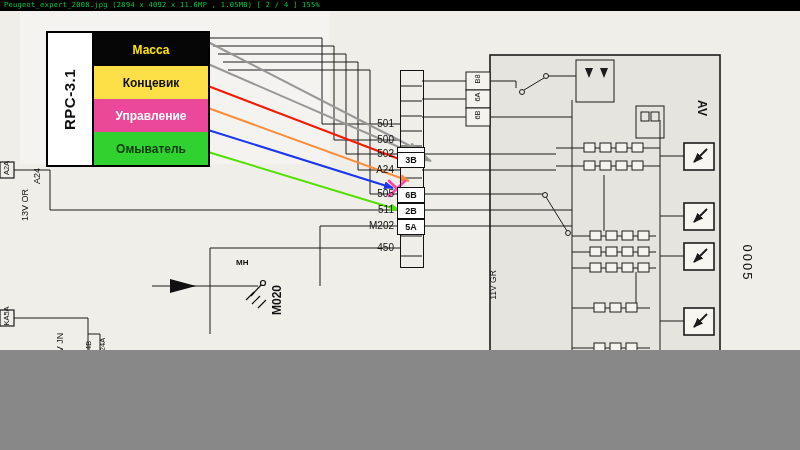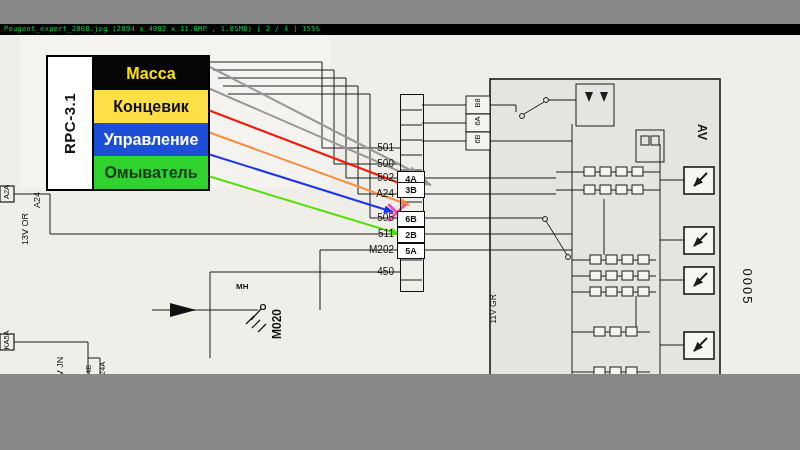--- a/index.html
+++ b/index.html
@@ -1,30 +1,30 @@
 <!DOCTYPE html>
 <html><head>
 <meta charset="utf-8">
 <style>
   html,body{margin:0;padding:0;background:#888;}
   .page{position:relative;width:800px;height:350px;background:#efeee8;overflow:hidden;
-        font-family:"Liberation Sans","DejaVu Sans",sans-serif;color:#111;margin-top:24px;}
+        font-family:"Liberation Sans","DejaVu Sans",sans-serif;color:#111;}
   svg.overlay{position:absolute;left:0;top:0;}
   .titlebar{position:absolute;left:0;top:0;width:800px;height:11px;background:#000;
             font:7px "DejaVu Sans Mono",monospace;line-height:11px;padding-left:4px;
             box-sizing:border-box;letter-spacing:.3px;white-space:nowrap;}
   .legend{position:absolute;left:46px;top:31px;width:160px;height:132px;border:2px solid #000;
           background:#fff;display:flex;}
   .legend-title{width:44px;display:flex;align-items:center;justify-content:center;
                 background:#fff;border-right:2px solid #000;}
   .legend-title span{transform:rotate(-90deg);font-weight:bold;font-size:15px;
                      letter-spacing:.5px;white-space:nowrap;}
   .legend-rows{flex:1;display:flex;flex-direction:column;}
   .lrow{flex:1;display:flex;align-items:center;justify-content:center;
-        font-weight:bold;font-size:16px;}
+        font-weight:bold;font-size:12px;}
   .strip{position:absolute;left:400px;top:70px;width:22px;height:196px;border:1.3px solid #111;}
   .pin{position:absolute;left:397px;width:26px;height:14px;border:1.3px solid #111;background:#fff;
        font-weight:bold;font-size:9px;line-height:14px;text-align:center;}
   .wnum{position:absolute;width:28px;left:366px;text-align:right;font-size:10px;line-height:12px;}
   .vtext{position:absolute;height:12px;line-height:12px;text-align:center;white-space:nowrap;font-size:9px;}
   .ccw{transform:rotate(-90deg);}
   .cw{transform:rotate(90deg);}
   .sm{font-size:7.5px;}
   .bold{font-weight:bold;}
   .mh{position:absolute;left:236px;top:258px;font-size:8px;font-weight:bold;}
@@ -192,38 +192,38 @@
     <span style="color: rgb(0, 204, 68);">Peugeot_expert_2008.jpg  (2894 x 4092 x 11.6MP , 1.05MB)   [ 2 / 4 ]   155%</span>
   </div>
 
   <div class="legend">
     <div class="legend-title">
       <span>RPC-3.1</span>
     </div>
     <div class="legend-rows">
       <div class="lrow" style="background-color: rgb(6, 6, 6); color: rgb(255, 228, 0);">Масса</div>
       <div class="lrow" style="background-color: #fde047; color: rgb(16, 16, 16);">Концевик</div>
-      <div class="lrow" style="background-color: #1d4ed8; color: rgb(255, 255, 255);">Управление</div>
+      <div class="lrow" style="background-color: #ec4899; color: rgb(255, 255, 255);">Управление</div>
       <div class="lrow" style="background-color: rgb(48, 210, 48); color: rgb(11, 58, 11);">Омыватель</div>
     </div>
   </div>
 
   <div class="strip"></div>
 
   <div class="wnum" style="top:118px">501</div>
   <div class="wnum" style="top:134px">500</div>
   <div class="wnum" style="top:148px">502</div>
   <div class="wnum" style="top:164px">A24</div>
   <div class="wnum" style="top:188px">505</div>
   <div class="wnum" style="top:204px">511</div>
   <div class="wnum" style="top:220px">M202</div>
   <div class="wnum" style="top:242px">450</div>
 
   <div class="pin" style="top:147px">4A</div>
-  <div class="pin" style="top:158px">3B</div>
+  <div class="pin" style="top:152px">3B</div>
   <div class="pin" style="top:187px">6B</div>
   <div class="pin" style="top:203px">2B</div>
   <div class="pin" style="top:219px">5A</div>
 
   <div class="vtext ccw sm" style="left:-5px;top:162px;width:24px">A2A</div>
   <div class="vtext ccw" style="left:22px;top:170px;width:30px">A24</div>
   <div class="vtext ccw" style="left:3px;top:199px;width:44px">13V OR</div>
   <div class="vtext ccw sm" style="left:-8px;top:310px;width:30px">KA5A</div>
   <div class="vtext ccw" style="left:40px;top:339px;width:40px">9V JN</div>
   <div class="vtext ccw sm" style="left:72px;top:344px;width:34px">A24B</div>

